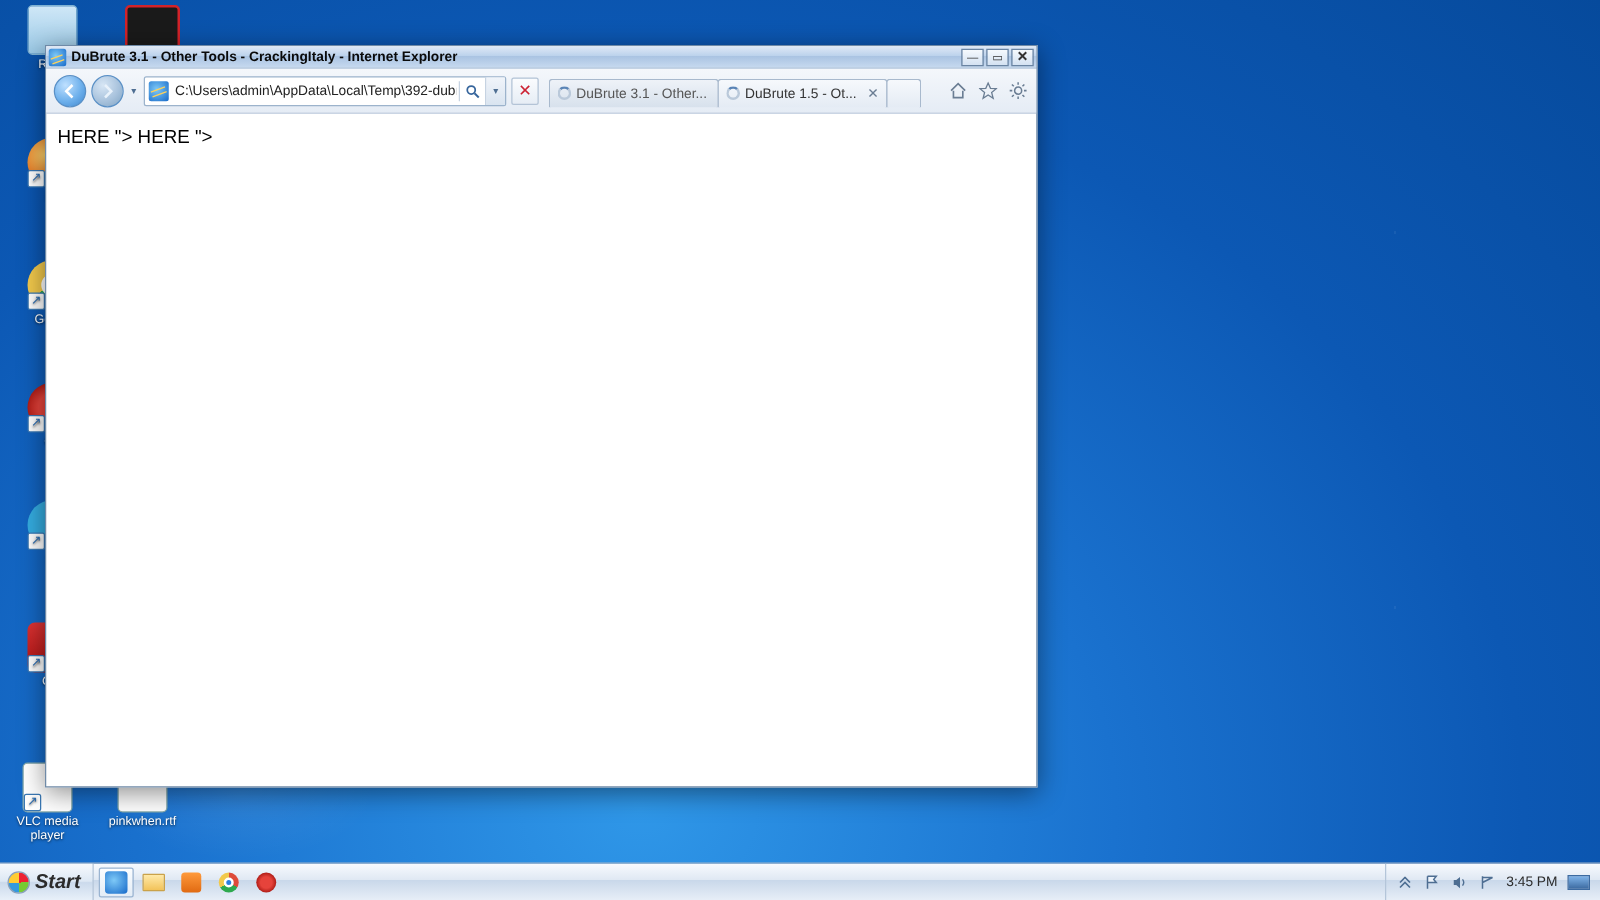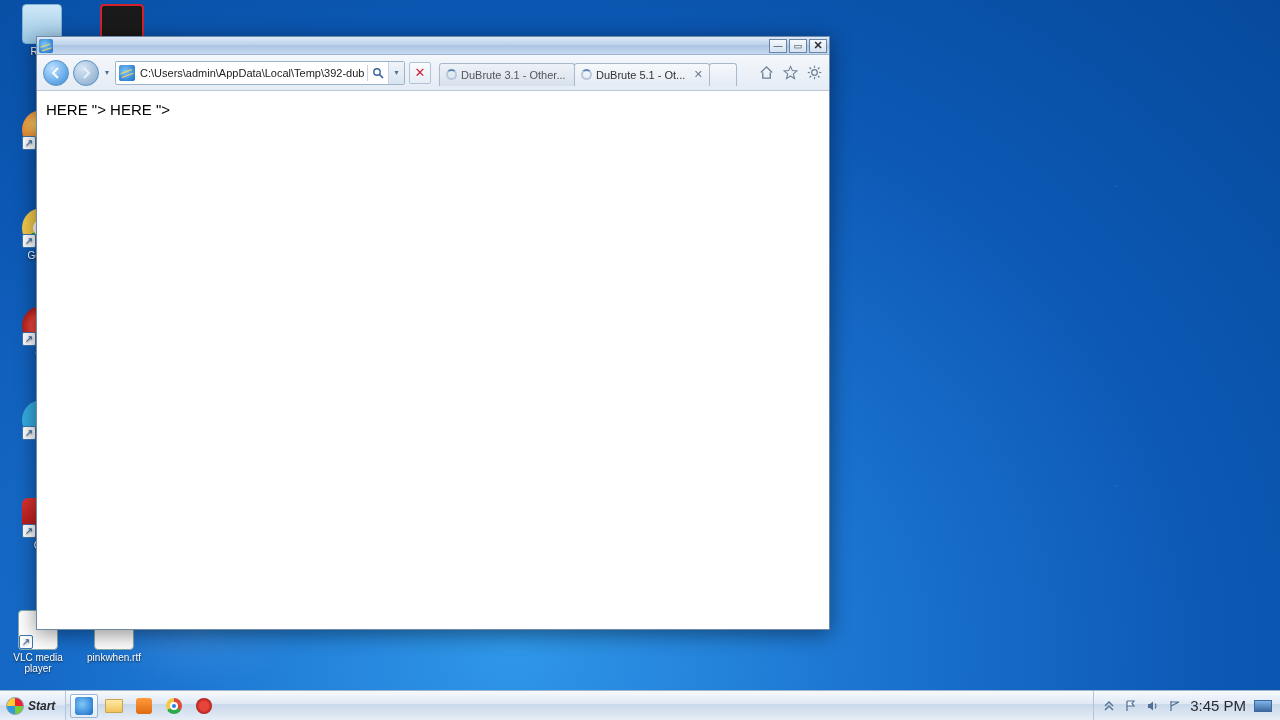--- a/index.html
+++ b/index.html
@@ -113,34 +113,34 @@
 
 
 .taskbar{
   position:absolute; left:0; right:0; bottom:0; height:30px;
   background:linear-gradient(#f7fafe,#dfe8f3 45%,#c9d8ea 46%,#e7eef7);
   border-top:1px solid #9fb3ca; display:flex; align-items:stretch;
 }
 .startbtn{
   display:flex;align-items:center;gap:4px;padding:0 10px 0 6px;
   background:linear-gradient(#f6f9fd,#dde8f4 48%,#cbdaec 52%,#e8f0f9);
-  border-right:1px solid #b4c5d9;font-size:12px;font-weight:bold;color:#2b2b2b;font-style:italic;
+  border-right:1px solid #b4c5d9;font-size:16px;font-weight:bold;color:#2b2b2b;font-style:italic;
 }
 .winorb{width:18px;height:18px;border-radius:50%;background:conic-gradient(#e23 0 90deg,#7c3 90deg 180deg,#39d 180deg 270deg,#fc3 270deg 360deg);border:1px solid #8aa1bc;}
 .tbitems{display:flex;align-items:center;padding:0 4px;gap:2px;}
 .tbitem{width:28px;height:24px;border:1px solid transparent;display:flex;align-items:center;justify-content:center;border-radius:2px;}
 .tbitem.active{border-color:#9ab4d1;background:linear-gradient(#fbfdff,#e3ecf6);}
 .tbitem.ie div{width:18px;height:18px;border-radius:3px;background:radial-gradient(circle at 40% 40%,#7ec9f7,#1669c9);}
 .tbitem.folder div{width:18px;height:14px;background:linear-gradient(#ffe9a8,#f2c35a);border:1px solid #caa24a;border-radius:1px;}
 .tbitem.wmp div{width:16px;height:16px;border-radius:3px;background:linear-gradient(#ff9a3c,#e06a12);}
 .tbitem.chrome div{width:16px;height:16px;border-radius:50%;background:conic-gradient(#de4b39 0 120deg,#2ea94e 120deg 240deg,#f2c94c 240deg 360deg);position:relative;}
 .tbitem.chrome div::after{content:"";position:absolute;inset:4px;border-radius:50%;background:#2a7ee0;border:2px solid #fff;}
 .tbitem.opera div{width:16px;height:16px;border-radius:50%;background:radial-gradient(circle,#e6433b 40%,#b01e18 70%);}
 
-.tray{margin-left:auto;display:flex;align-items:center;gap:8px;padding:0 8px;border-left:1px solid #b4c5d9;font-size:15px;color:#2b2b2b;}
+.tray{margin-left:auto;display:flex;align-items:center;gap:8px;padding:0 8px;border-left:1px solid #b4c5d9;font-size:11px;color:#2b2b2b;}
 .tray .ti{width:14px;height:14px;display:flex;align-items:center;justify-content:center;color:#4e6e92;font-size:12px;}
 .tray .monitor{width:18px;height:12px;border:1px solid #3c6aa0;background:linear-gradient(#7fb4ea,#3c6aa0);}
 </style>
 </head>
 <body>
 
 <div class="desktop">
 
   <div class="dicon di-recycle">
     <div class="glyph"></div>
@@ -188,20 +188,21 @@
   </div>
   <div class="dicon di-pink">
     <div class="glyph"></div>
     <div>pinkwhen.rtf</div>
   </div>
 
 
   <div class="ie-window">
     <div class="titlebar">
       <div class="ie-ico"></div>
+      <div class="title">DuBrute 3.1 - Other Tools - CrackingItaly - Internet Explorer</div>
       <div class="spacer"></div>
       <div class="winbtn">—</div>
       <div class="winbtn">▭</div>
       <div class="winbtn close">✕</div>
     </div>
 
     <div class="toolbar">
       <div class="navbtn">
         <svg width="12" height="12" viewBox="0 0 12 12">
             <path d="M8 1 L3 6 L8 11" stroke="#fff" stroke-width="2" fill="none"></path>
@@ -231,21 +232,21 @@
         <span>✕</span>
       </div>
 
       <div class="tabstrip">
         <div class="tab inactive">
           <div class="spin"></div>
           <div class="lbl">DuBrute 3.1 - Other...</div>
         </div>
         <div class="tab">
           <div class="spin"></div>
-          <div class="lbl">DuBrute 5.1 - Ot...</div>
+          <div class="lbl">DuBrute 1.5 - Ot...</div>
           <div class="x">✕</div>
         </div>
         <div class="tab new"></div>
       </div>
 
       <div class="rightctls">
         <div class="rc">
           <svg width="15" height="15" viewBox="0 0 16 16">
               <path d="M2 8 L8 2 L14 8 M4 8 V14 H12 V8" stroke="#6a7d93" stroke-width="1.4" fill="none"></path>
             </svg>

